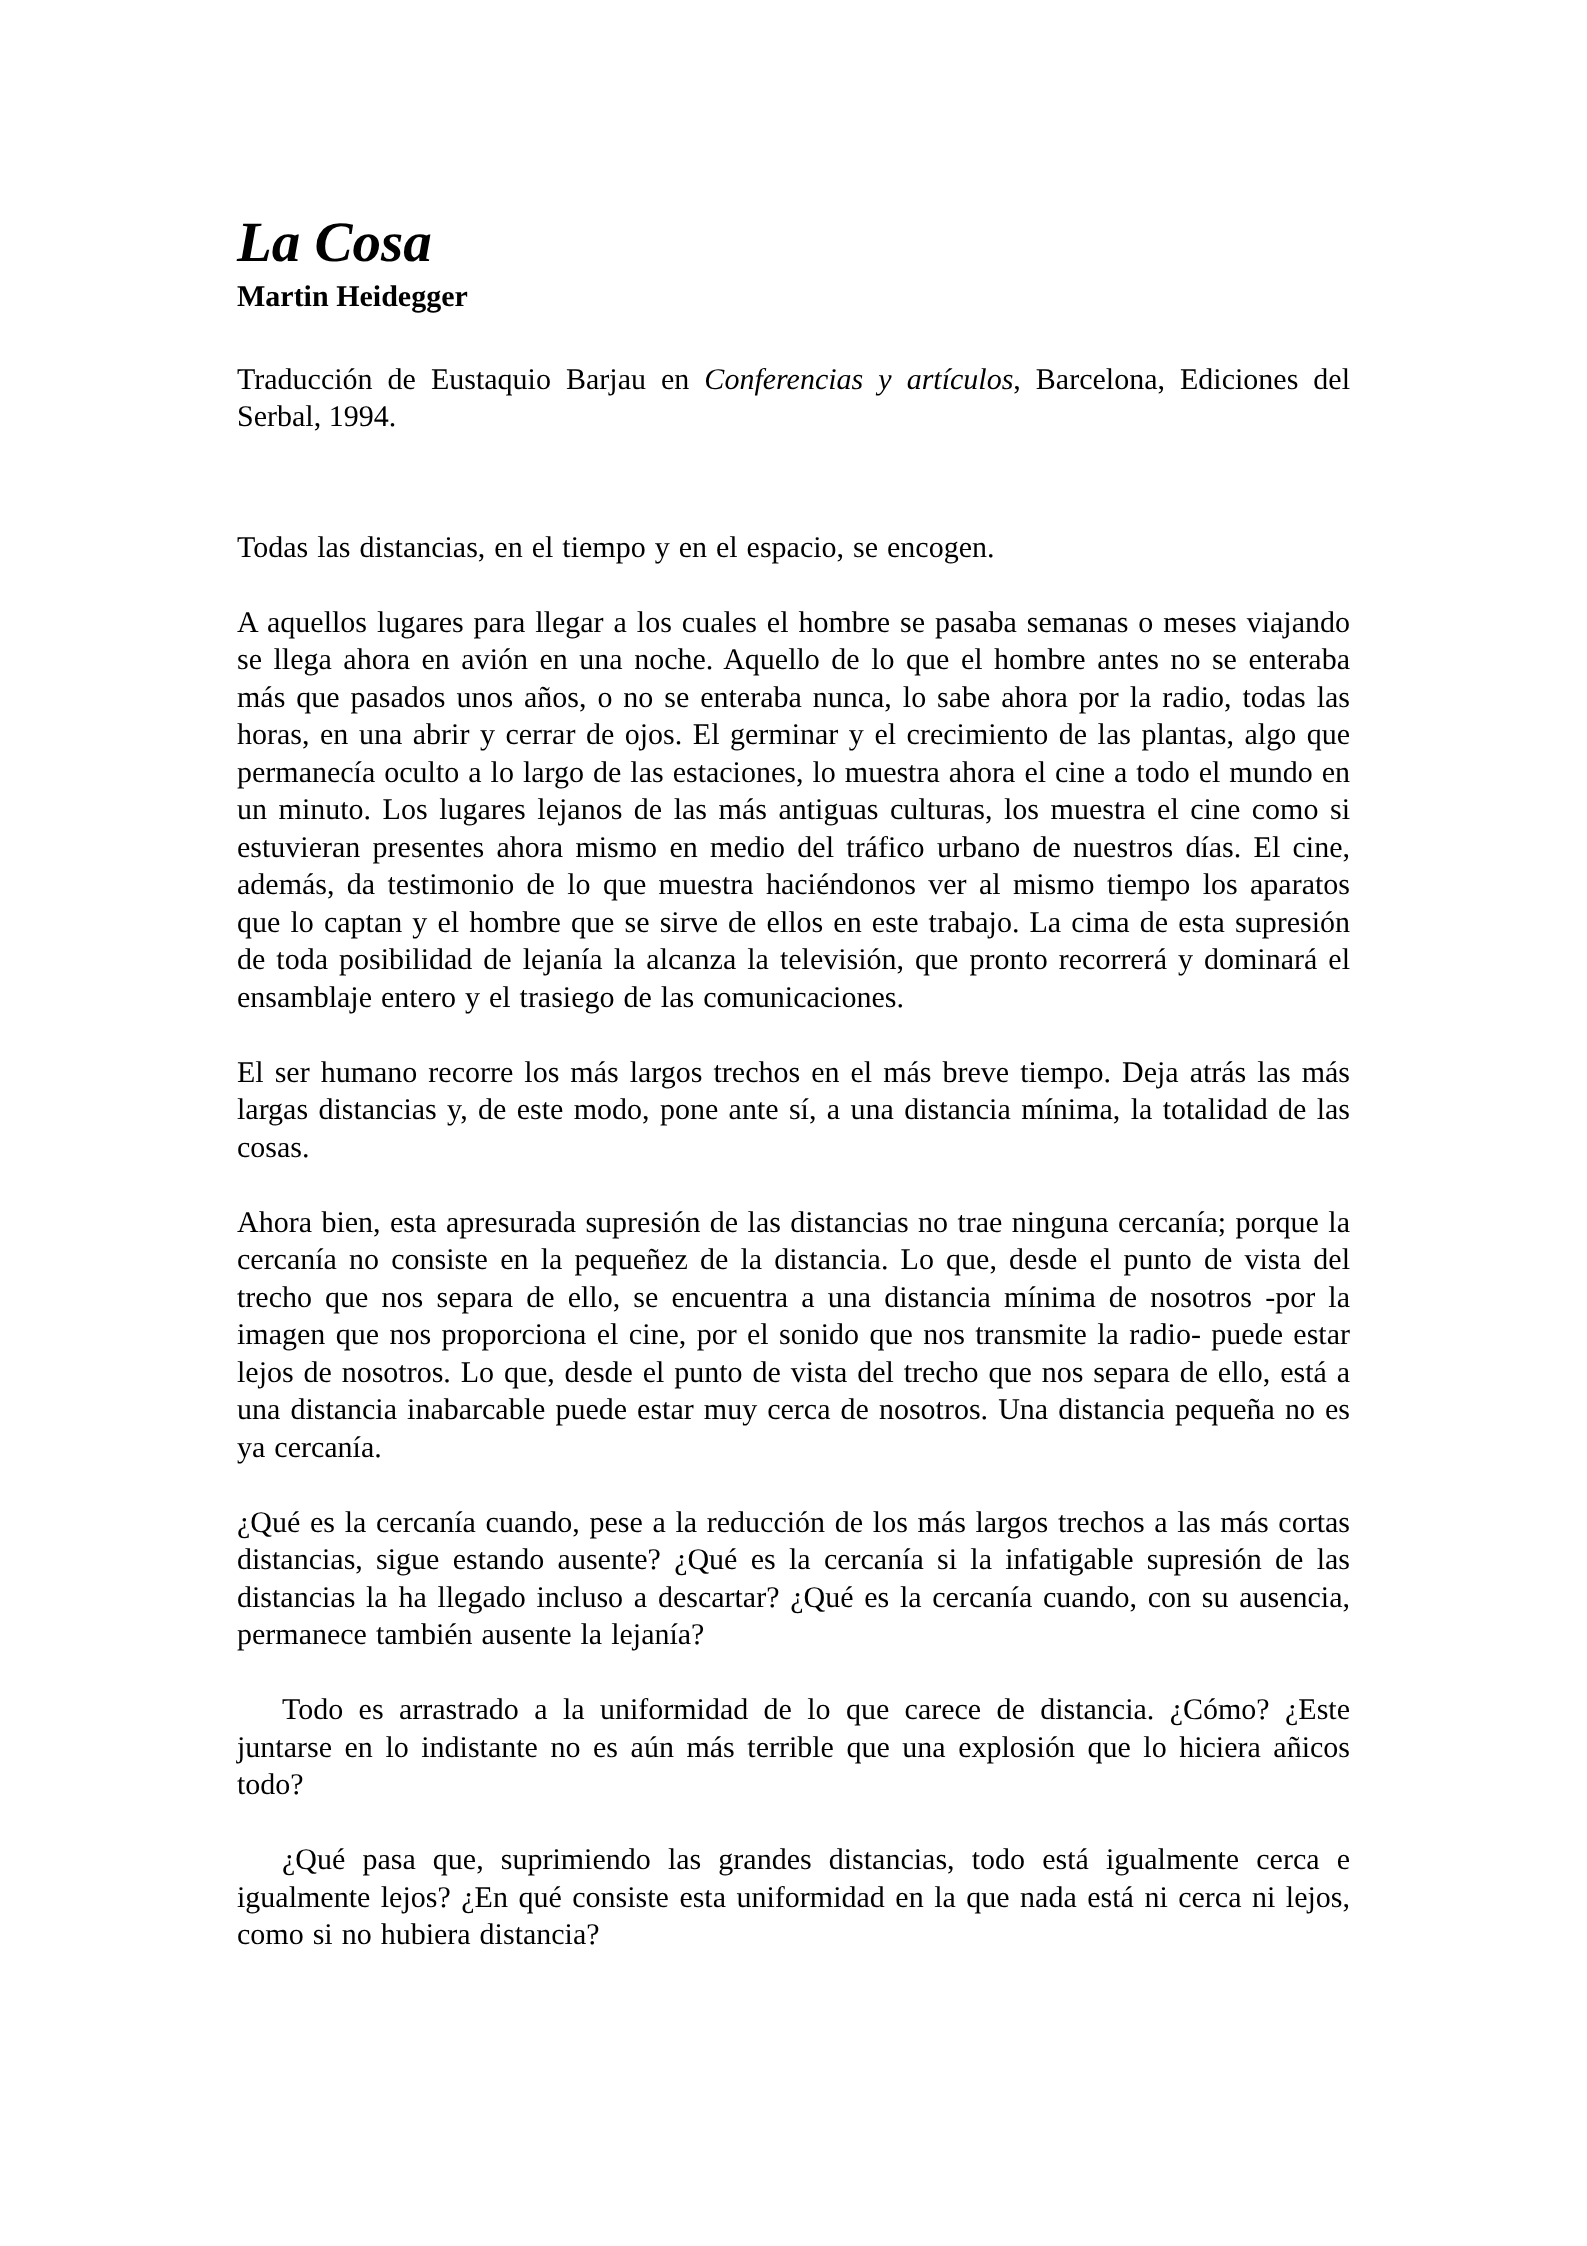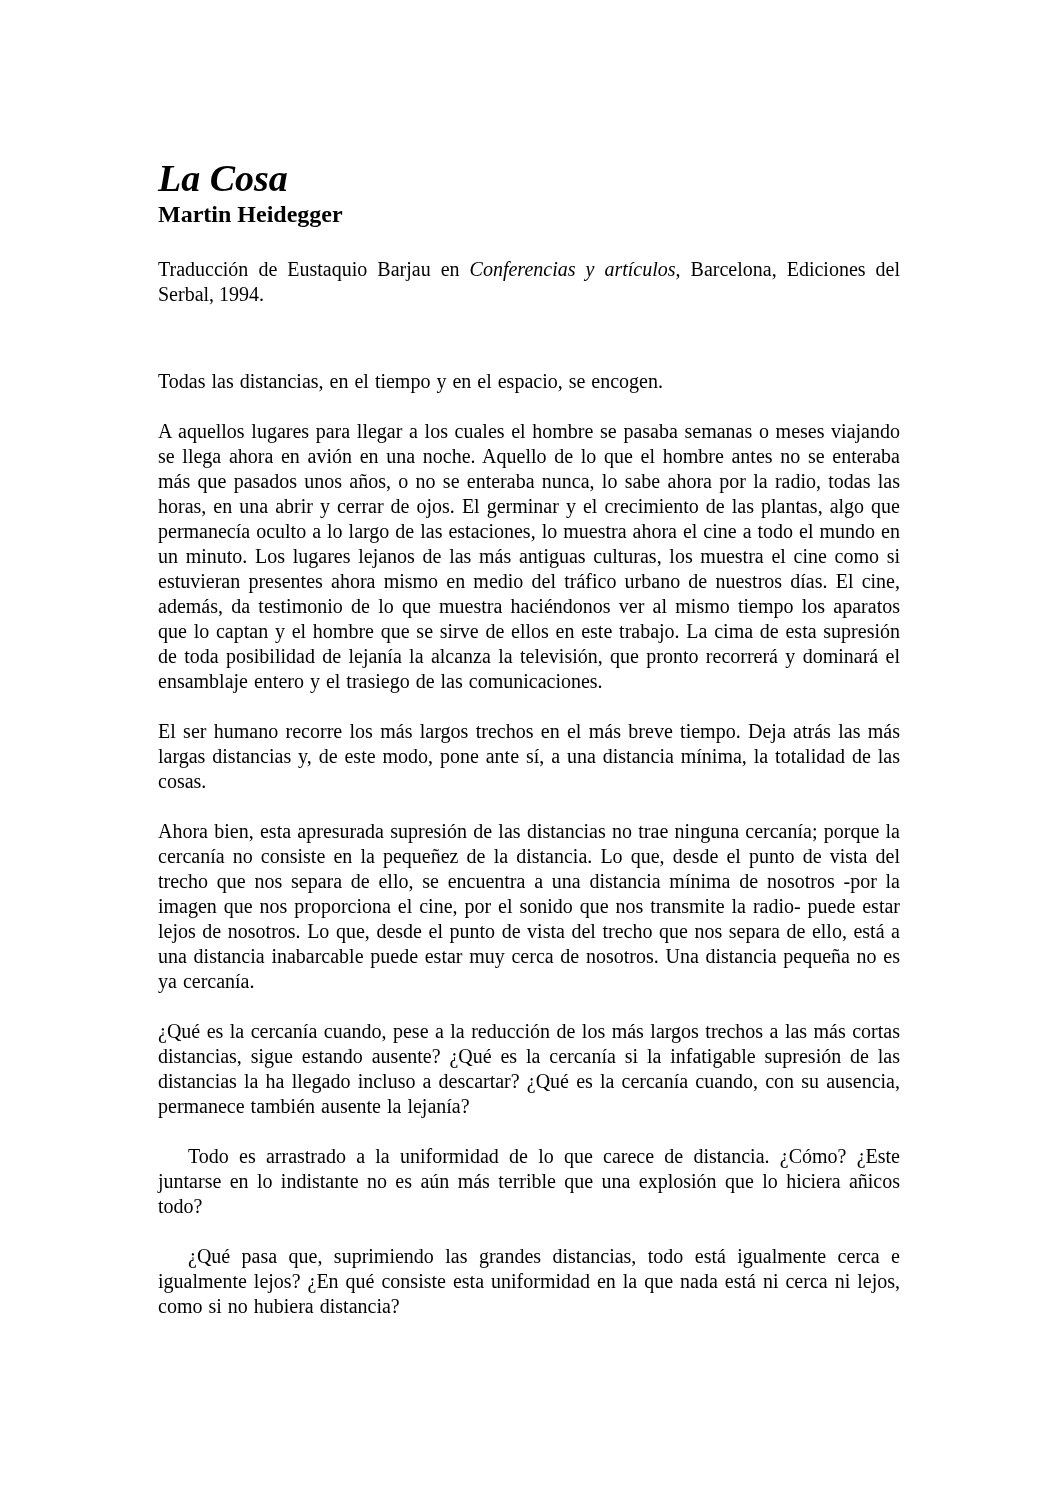--- a/index.html
+++ b/index.html
@@ -13,34 +13,34 @@
     width: 1058px;
     height: 1497px;
     background: #ffffff;
     color: #000000;
     overflow: hidden;
     font-family: "Liberation Serif", "DejaVu Serif", serif;
   }
   .content {
     position: absolute;
     left: 158px;
-    top: 157px;
+    top: 141px;
     width: 742px;
   }
   h1.doc-title {
     margin: 0;
     font-size: 38px;
     line-height: 42px;
     font-weight: bold;
     font-style: italic;
     letter-spacing: 0px;
   }
   h2.doc-author {
     margin: 0;
-    font-size: 24px;
+    font-size: 20px;
     line-height: 30px;
     font-weight: bold;
   }
   p.credit {
     margin: 28px 0 0 0;
     font-size: 20px;
     line-height: 25px;
     text-align: justify;
   }
   p.credit em {

